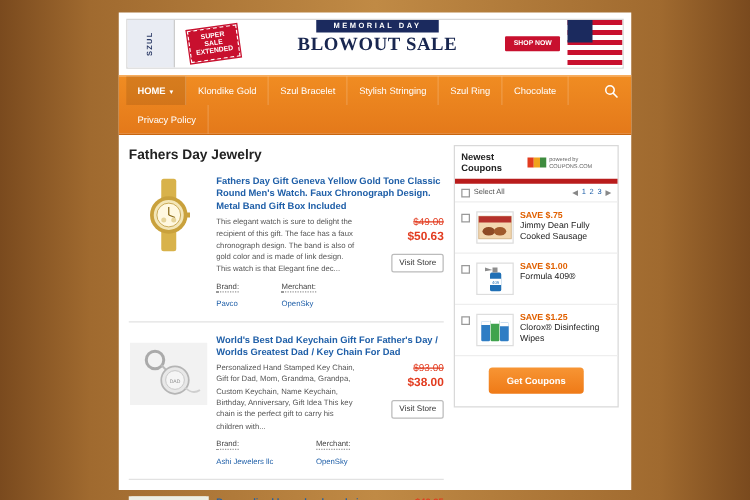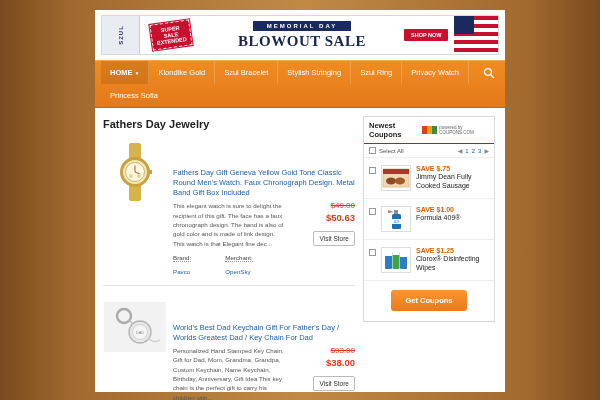--- a/index.html
+++ b/index.html
@@ -37,21 +37,21 @@
   .banner-stamp {
     width:62px; display:flex; align-items:center; justify-content:center;
     background:#fff;
   }
   .stamp {
     background:#c8102e; color:#fff; font-size:5.5px; font-weight:bold;
     padding:3px 4px; border:1px dashed #fff; outline:1px solid #c8102e;
     transform:rotate(-8deg); text-align:center; line-height:1.1;
   }
   .banner-mid {
-    flex:1; display:flex; flex-direction:column; align-items:center; justify-content:center;
+    flex:1; display:flex; flex-direction:column; align-items:center; justify-content:flex-start;
     background:#fff;
   }
   .memorial {
     background:#1b2a5e; color:#fff; font-size:6px; font-weight:bold;
     letter-spacing:2px; padding:2px 14px; margin-bottom:2px;
   }
   .blowout {
     font-size:15px; font-weight:bold; color:#18264f; letter-spacing:0.5px;
     font-family:"Liberation Serif", serif;
   }
@@ -103,22 +103,22 @@
     display:flex; gap:6px; padding:0 0 10px 0; border-bottom:1px solid #e2e2e2;
     margin-bottom:9px;
   }
   .thumb {
     width:64px; min-width:64px; height:64px; background:#fff;
     display:flex; align-items:center; justify-content:center;
     overflow:hidden;
   }
   .prod-body { flex:1; }
   .prod-title {
-    color:#1f5fa8; font-size:7.5px; font-weight:normal; line-height:1.35;
-    margin-bottom:3px; cursor:pointer;margin-top:28px;
+    color:#1f5fa8; font-size:7.5px; font-weight:bold; line-height:1.35;
+    margin-bottom:3px; cursor:pointer;
   }
   .prod-row { display:flex; gap:6px; }
   .prod-desc { flex:1; font-size:6.2px; line-height:1.5; color:#555; }
   .prod-price { width:62px; text-align:right; }
   .old-price {
     color:#e23b1f; font-size:8px; text-decoration:line-through; display:block;
   }
   .new-price {
     color:#e23b1f; font-size:9.5px; font-weight:bold; display:block; margin-top:2px;
   }
@@ -129,21 +129,21 @@
   .meta {
     display:flex; gap:34px; margin-top:6px; font-size:6.2px;
   }
   .meta-col .lbl { color:#444; border-bottom:1px dotted #999; display:inline-block; }
   .meta-col .val { color:#1f5fa8; margin-top:6px; display:block; cursor:pointer; }
   
   .sidebar { width:132px; }
   .widget { border:1px solid #d9d9d9; background:#fff; }
   .widget-head {
     display:flex; align-items:center; justify-content:space-between;
-    padding:4px 5px; border-bottom:1px solid #b91c1c;
+    padding:4px 5px; border-bottom:4px solid #b91c1c;
   }
   .widget-title { font-size:7.5px; font-weight:bold; color:#222; }
   .brand-chip {
     display:flex; align-items:center; gap:2px; font-size:4.5px; color:#666;
   }
   .chip-dots { display:flex; }
   .chip-dots i { width:5px; height:8px; display:block; }
   .widget-sub {
     display:flex; align-items:center; justify-content:space-between;
     padding:3px 5px; font-size:6px; color:#555; border-bottom:1px solid #eee;
@@ -204,22 +204,22 @@
 
     <div class="nav">
       <ul>
         <li class="active">
           <span>HOME</span><span class="caret">▼</span>
         </li>
         <li><span>Klondike Gold</span></li>
         <li><span>Szul Bracelet</span></li>
         <li><span>Stylish Stringing</span></li>
         <li><span>Szul Ring</span></li>
-        <li><span>Privacy Watch</span></li>
-        <li style="border-right:none"><span>Princess Sofia</span></li>
+        <li><span>Chocolate</span></li>
+        <li><span>Privacy Policy</span></li>
       </ul>
       <div class="search-icon">
         <svg width="12" height="12" viewBox="0 0 12 12">
           <circle cx="5" cy="5" r="3.4" fill="none" stroke="#ffffff" stroke-width="1.2"></circle>
           <line x1="7.5" y1="7.5" x2="11" y2="11" stroke="#ffffff" stroke-width="1.2"></line>
         </svg>
       </div>
     </div>
 
     <div class="content">

